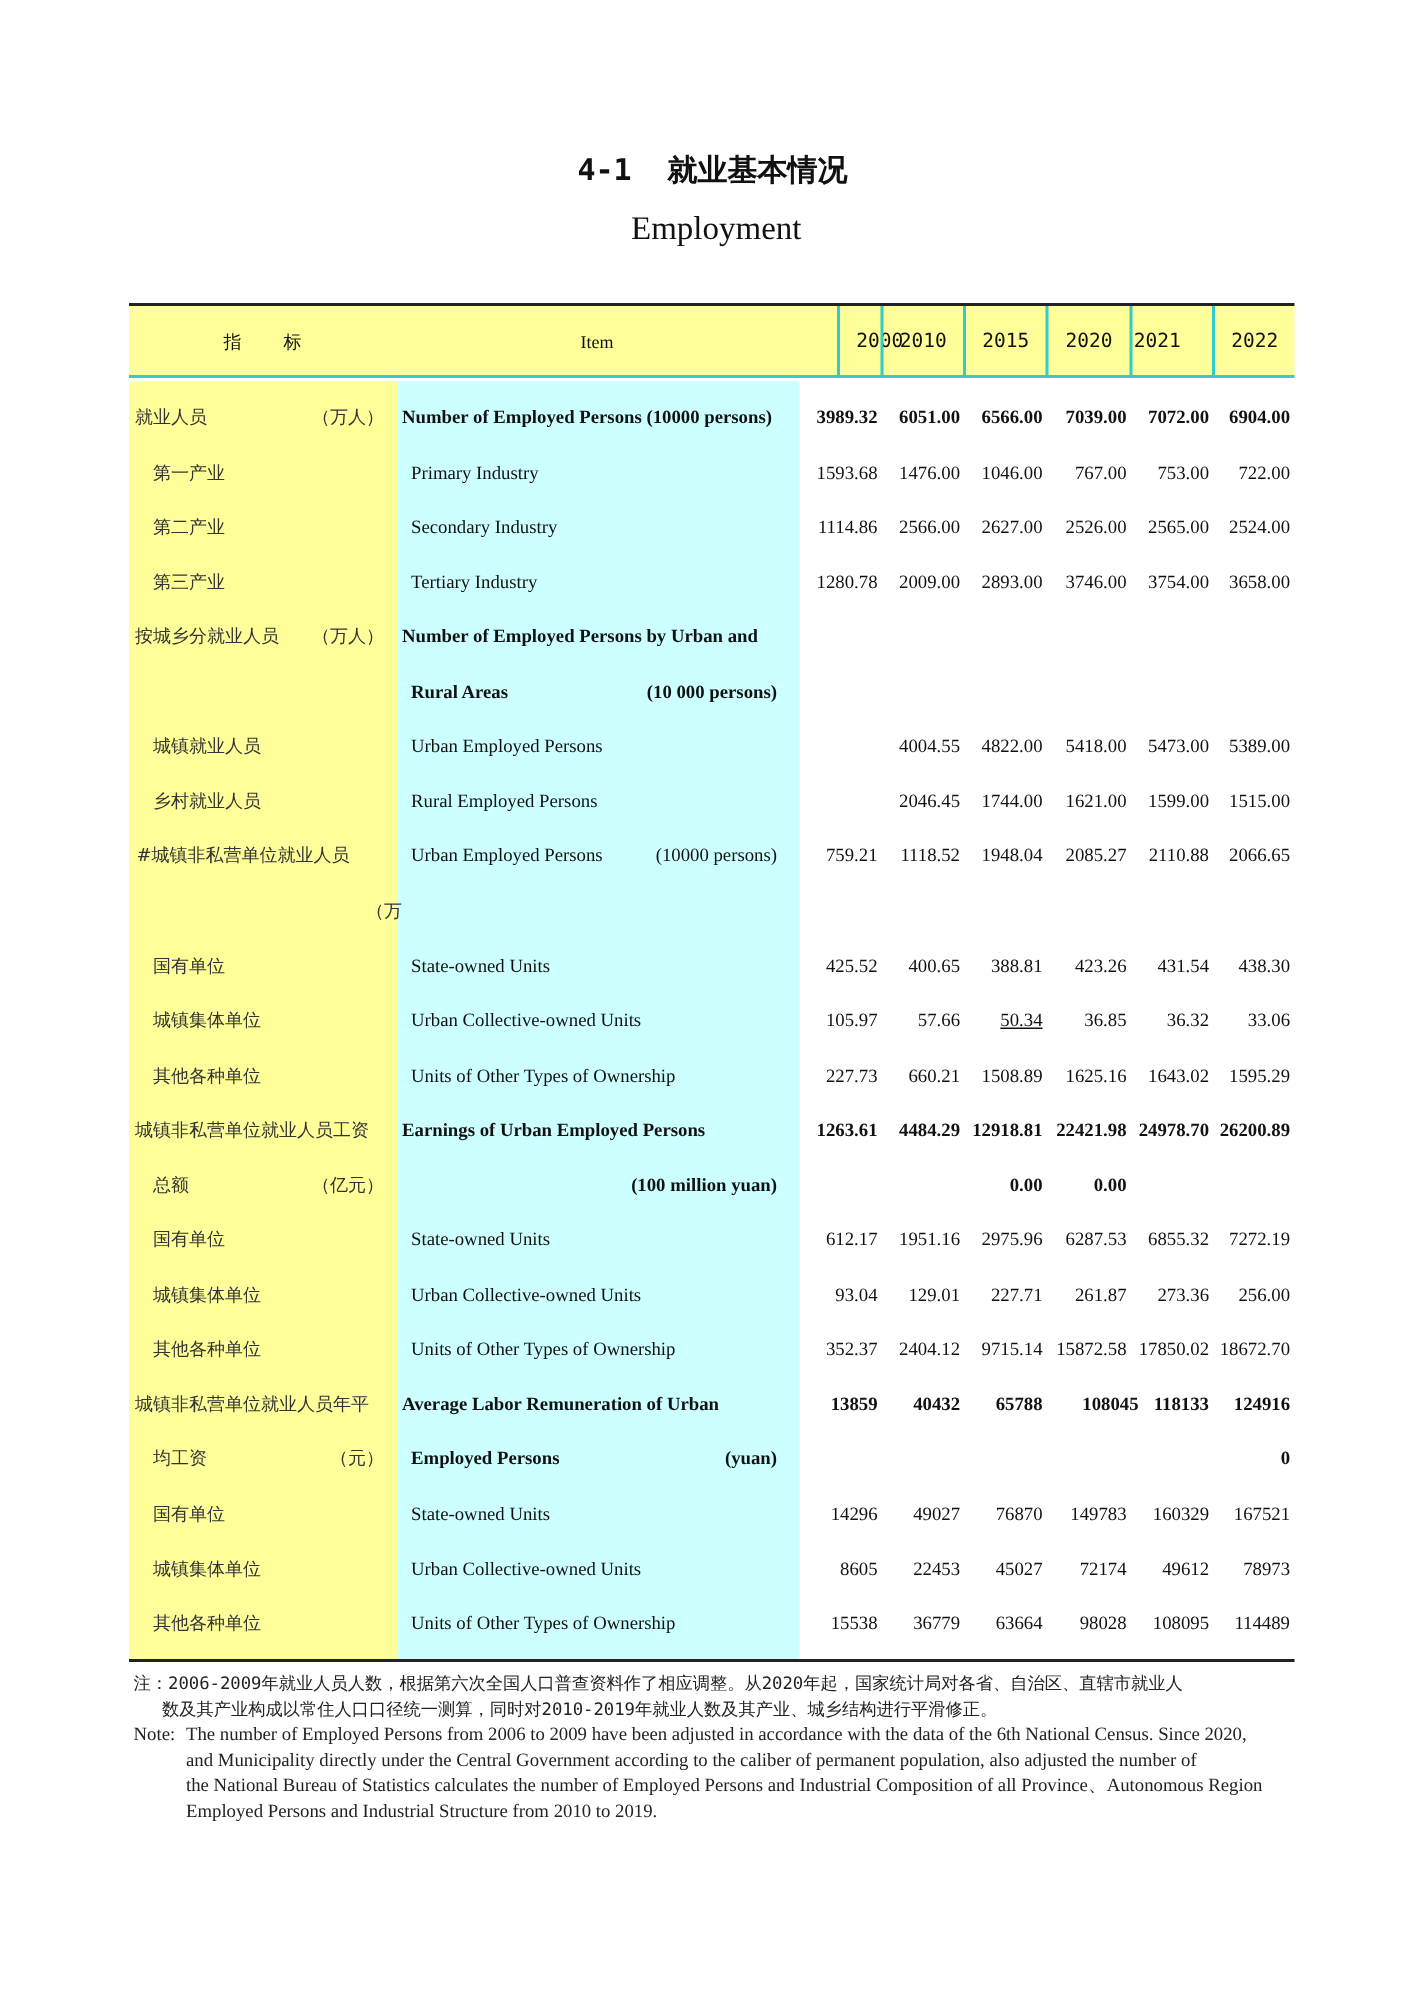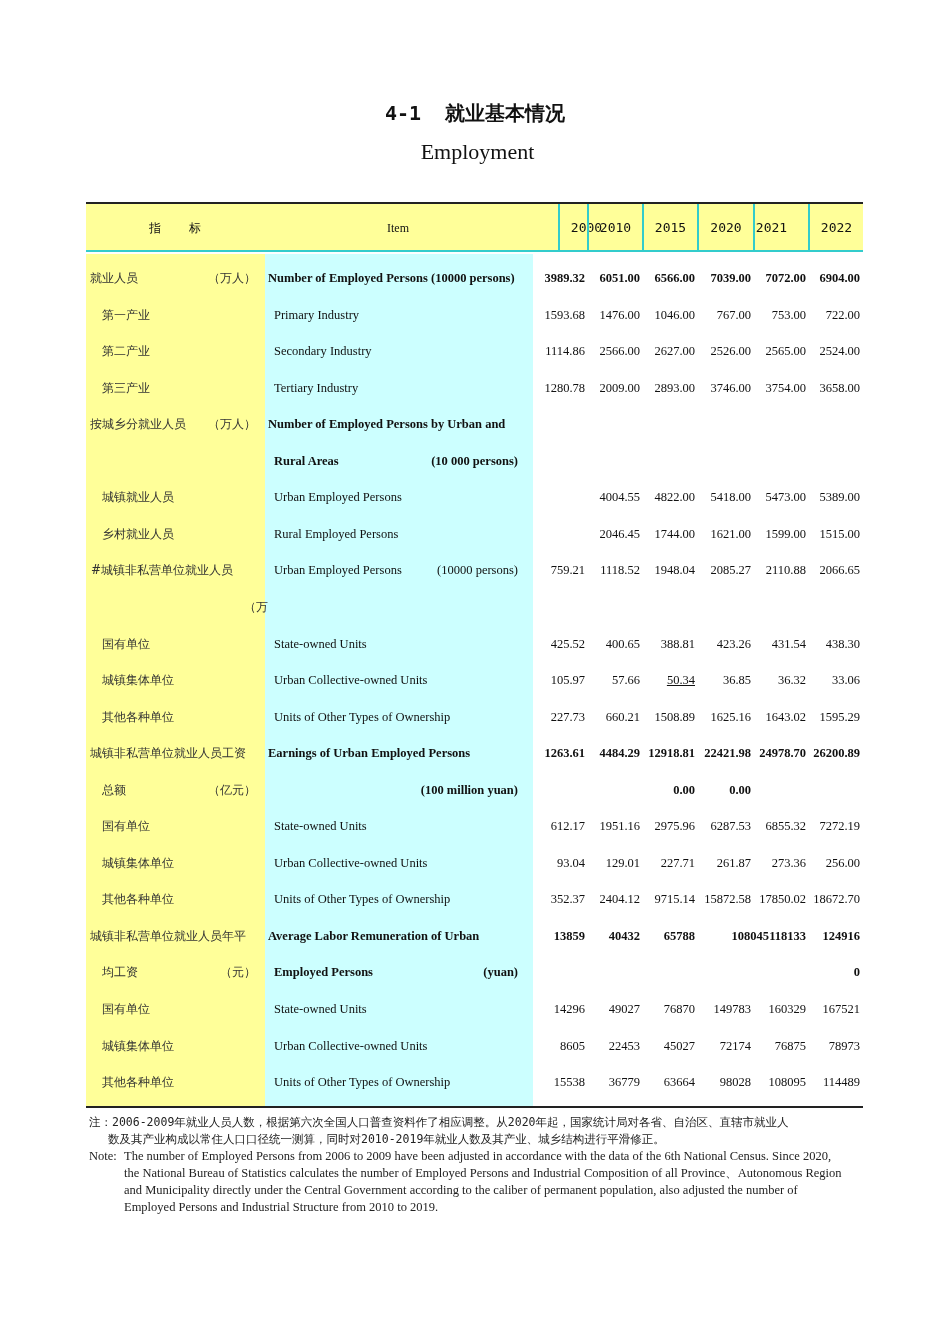--- a/index.html
+++ b/index.html
@@ -283,21 +283,21 @@
         <div class="v" style="right: 3px;">18672.70</div>
       </div>
       <div class="row" style="top: 715.9px;">
         <div class="c-cn">城镇非私营单位就业人员年平</div>
         <div class="c-unit"></div>
         <div class="c-en bold">Average Labor Remuneration of Urban</div>
         <div class="c-enunit bold"></div>
         <div class="v bold" style="right: 278px;">13859</div>
         <div class="v bold" style="right: 223px;">40432</div>
         <div class="v bold" style="right: 168px;">65788</div>
-        <div class="v bold" style="right: 94px;">108045</div>
+        <div class="v bold" style="right: 104px;">108045</div>
         <div class="v bold" style="right: 57px;">118133</div>
         <div class="v bold" style="right: 3px;">124916</div>
       </div>
       <div class="row" style="top: 752.45px;">
         <div class="c-cn ind">均工资</div>
         <div class="c-unit">（元）</div>
         <div class="c-en ind bold">Employed Persons</div>
         <div class="c-enunit bold">(yuan)</div>
         <div class="v bold" style="right: 278px;"></div>
         <div class="v bold" style="right: 223px;"></div>
@@ -320,21 +320,21 @@
       </div>
       <div class="row" style="top: 825.55px;">
         <div class="c-cn ind">城镇集体单位</div>
         <div class="c-unit"></div>
         <div class="c-en ind">Urban Collective-owned Units</div>
         <div class="c-enunit"></div>
         <div class="v" style="right: 278px;">8605</div>
         <div class="v" style="right: 223px;">22453</div>
         <div class="v" style="right: 168px;">45027</div>
         <div class="v" style="right: 112px;">72174</div>
-        <div class="v" style="right: 57px;">76875</div>
+        <div class="v" style="right: 57px;">49612</div>
         <div class="v" style="right: 3px;">78973</div>
       </div>
       <div class="row" style="top: 862.1px;">
         <div class="c-cn ind">其他各种单位</div>
         <div class="c-unit"></div>
         <div class="c-en ind">Units of Other Types of Ownership</div>
         <div class="c-enunit"></div>
         <div class="v" style="right: 278px;">15538</div>
         <div class="v" style="right: 223px;">36779</div>
         <div class="v" style="right: 168px; font-family: Liberation Serif, serif;">63664</div>
@@ -344,17 +344,17 @@
       </div>
     </div>
   <div class="bottom-line"></div>
 </div>
 
 <div class="note">
   <div class="cn-line"><span>注：</span><span class="mono">2006-2009</span><span>年就业人员人数，根据第六次全国人口普查资料作了相应调整。从</span><span class="mono">2020</span><span>年起，国家统计局对各省、自治区、直辖市就业人</span></div>
   <div class="cn-line cn-line2"><span>数及其产业构成以常住人口口径统一测算，同时对</span><span class="mono">2010-2019</span><span>年就业人数及其产业、城乡结构进行平滑修正。</span></div>
   <div class="en-block">
     <div><span class="label">Note:</span><span>The number of Employed Persons from 2006 to 2009 have been  adjusted in  accordance with the data of the 6th National Census. Since 2020,</span></div>
+    <div class="indent">and  Municipality  directly  under the  Central  Government  according  to the caliber of  permanent  population, also  adjusted  the  number  of</div>
     <div class="indent">the National Bureau of Statistics calculates the number of Employed Persons and Industrial Composition of all Province、Autonomous Region</div>
-    <div class="indent">and  Municipality  directly  under the  Central  Government  according  to the caliber of  permanent  population, also  adjusted  the  number  of</div>
     <div class="indent">Employed Persons and Industrial Structure from 2010 to 2019.</div>
   </div>
 </div>
 
 </body></html>

